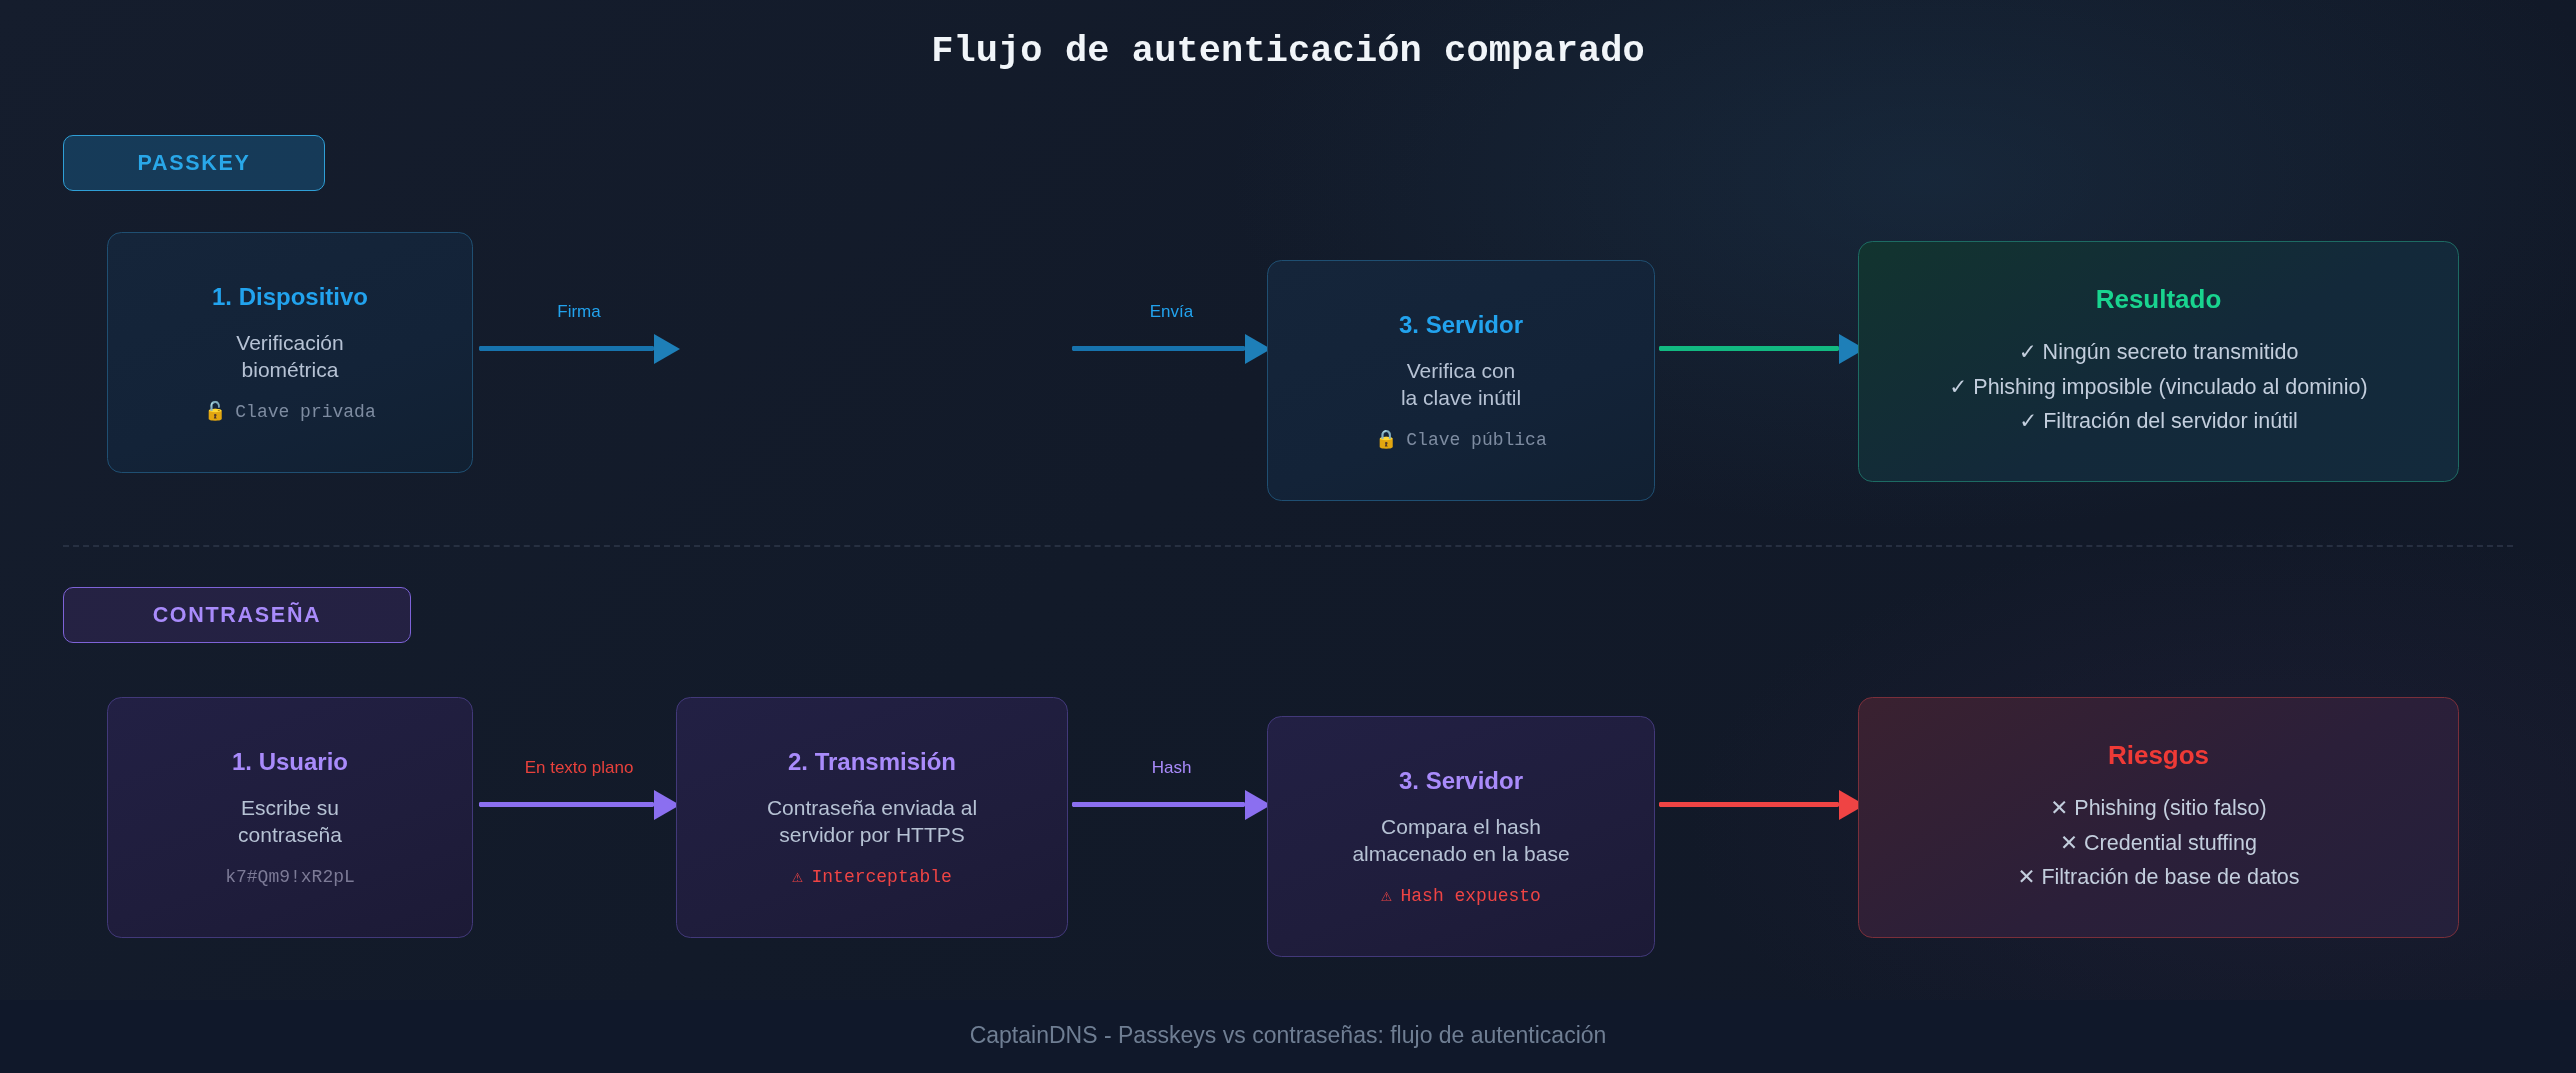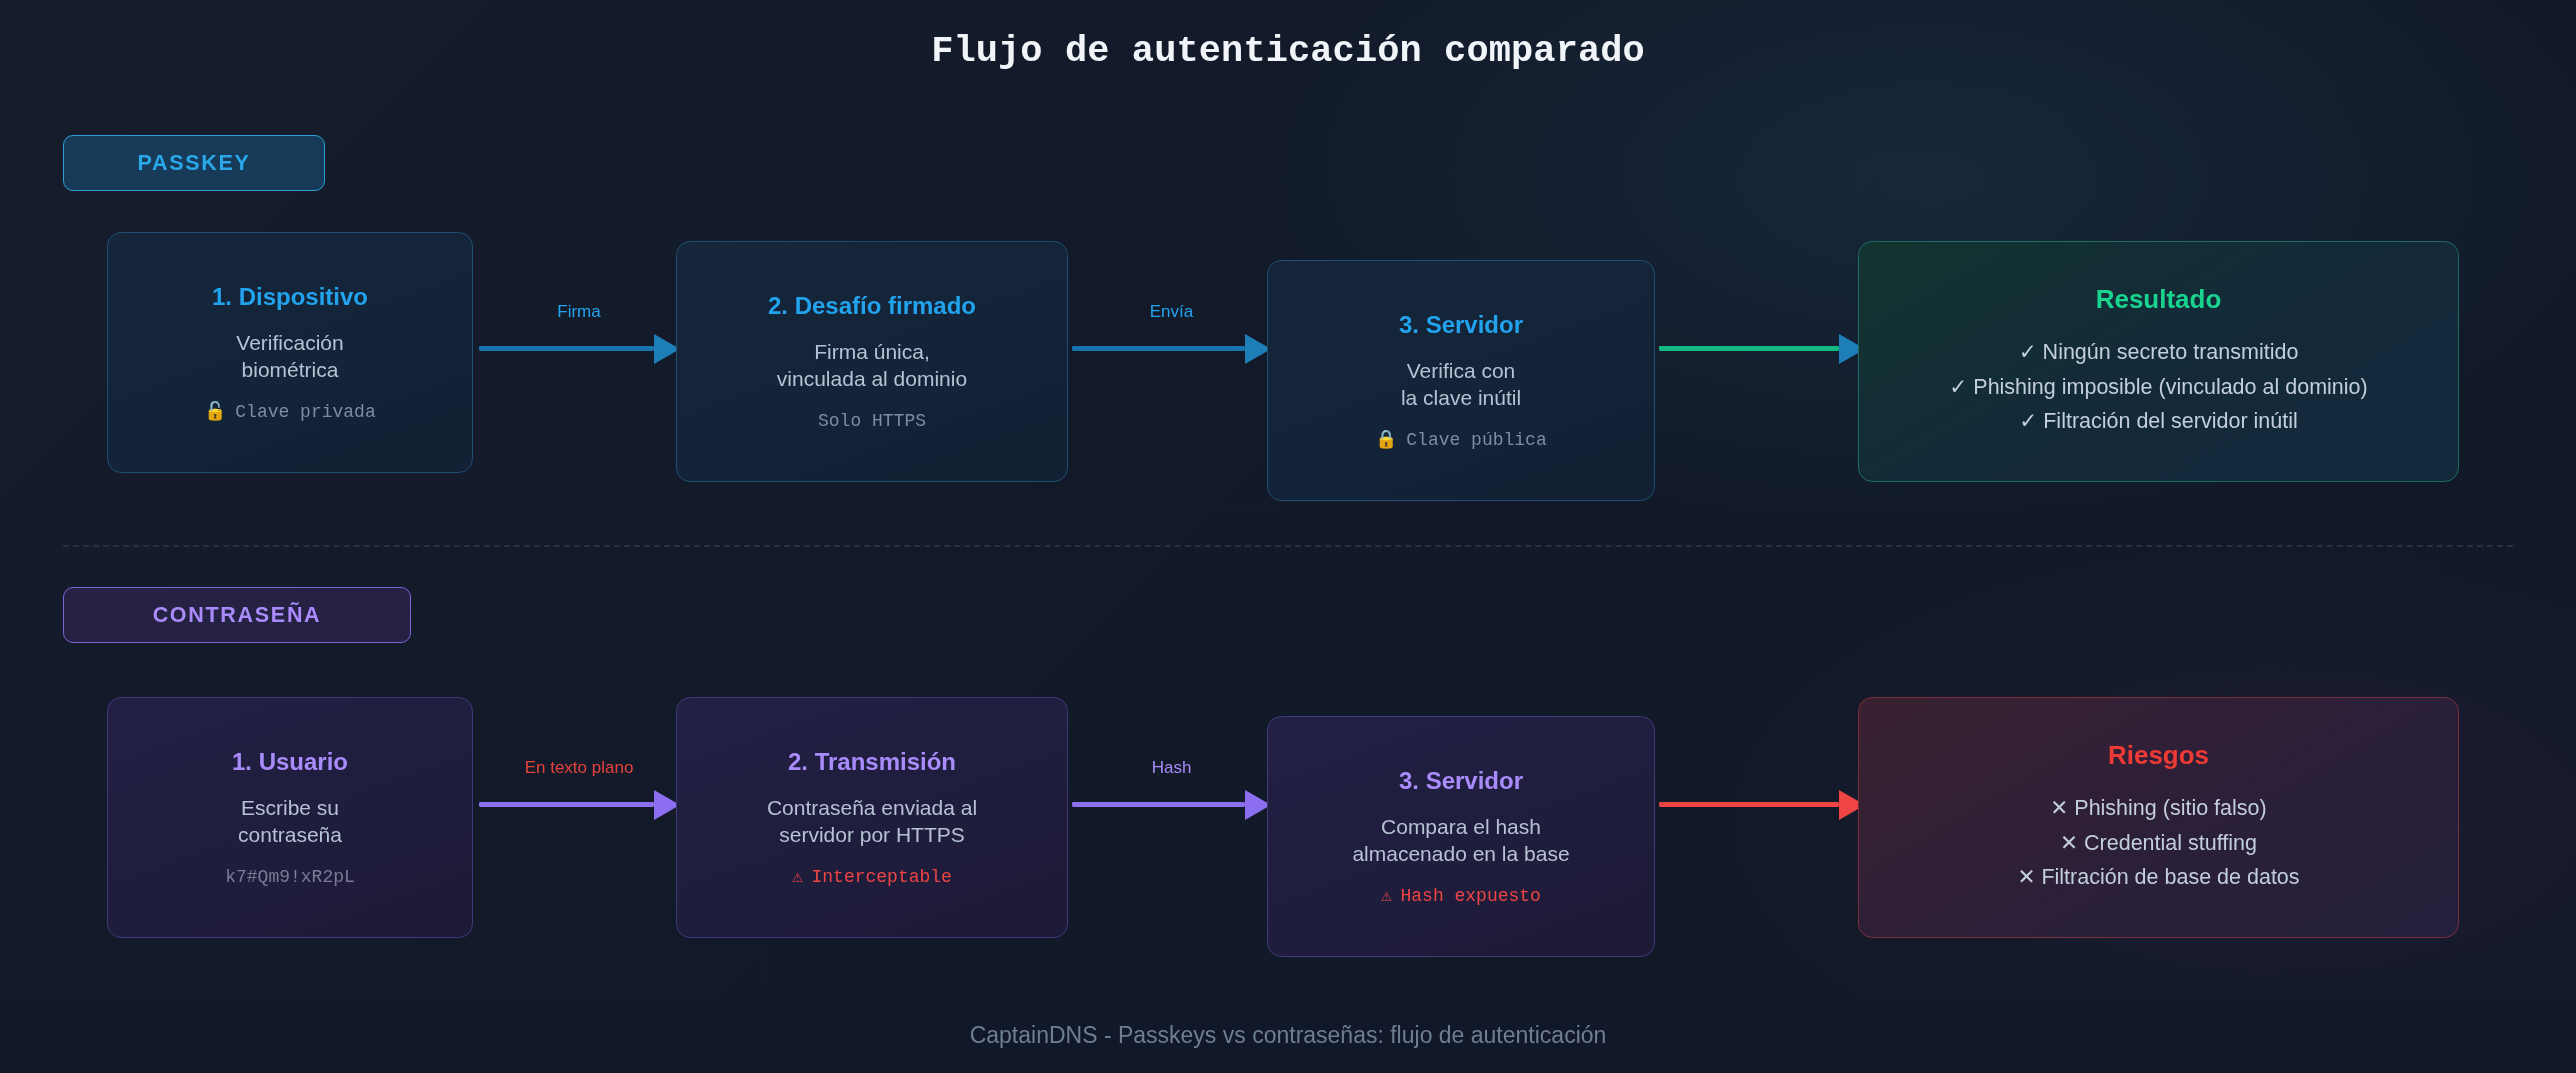--- a/index.html
+++ b/index.html
@@ -171,30 +171,20 @@
       <span>Clave privada</span>
     </div>
   </div>
 
   <div class="conn blue-line a1">
     <div class="lbl">Firma</div>
     <div class="shaft" style="width:175px;"></div>
     <div class="head" style="left:175px;"></div>
   </div>
 
-  <div class="card blue c2" style="top:241px;">
-    <div class="step-title">2. Desafío firmado</div>
-    <div class="step-desc">
-      <span>Firma única,</span><br>
-      <span>vinculada al dominio</span>
-    </div>
-    <div class="step-note">
-      <span>Solo HTTPS</span>
-    </div>
-  </div>
 
   <div class="conn blue-line a2">
     <div class="lbl">Envía</div>
     <div class="shaft" style="width:173px;"></div>
     <div class="head" style="left:173px;"></div>
   </div>
 
   <div class="card blue c3" style="top:241px;">
     <div class="step-title">3. Servidor</div>
     <div class="step-desc">

